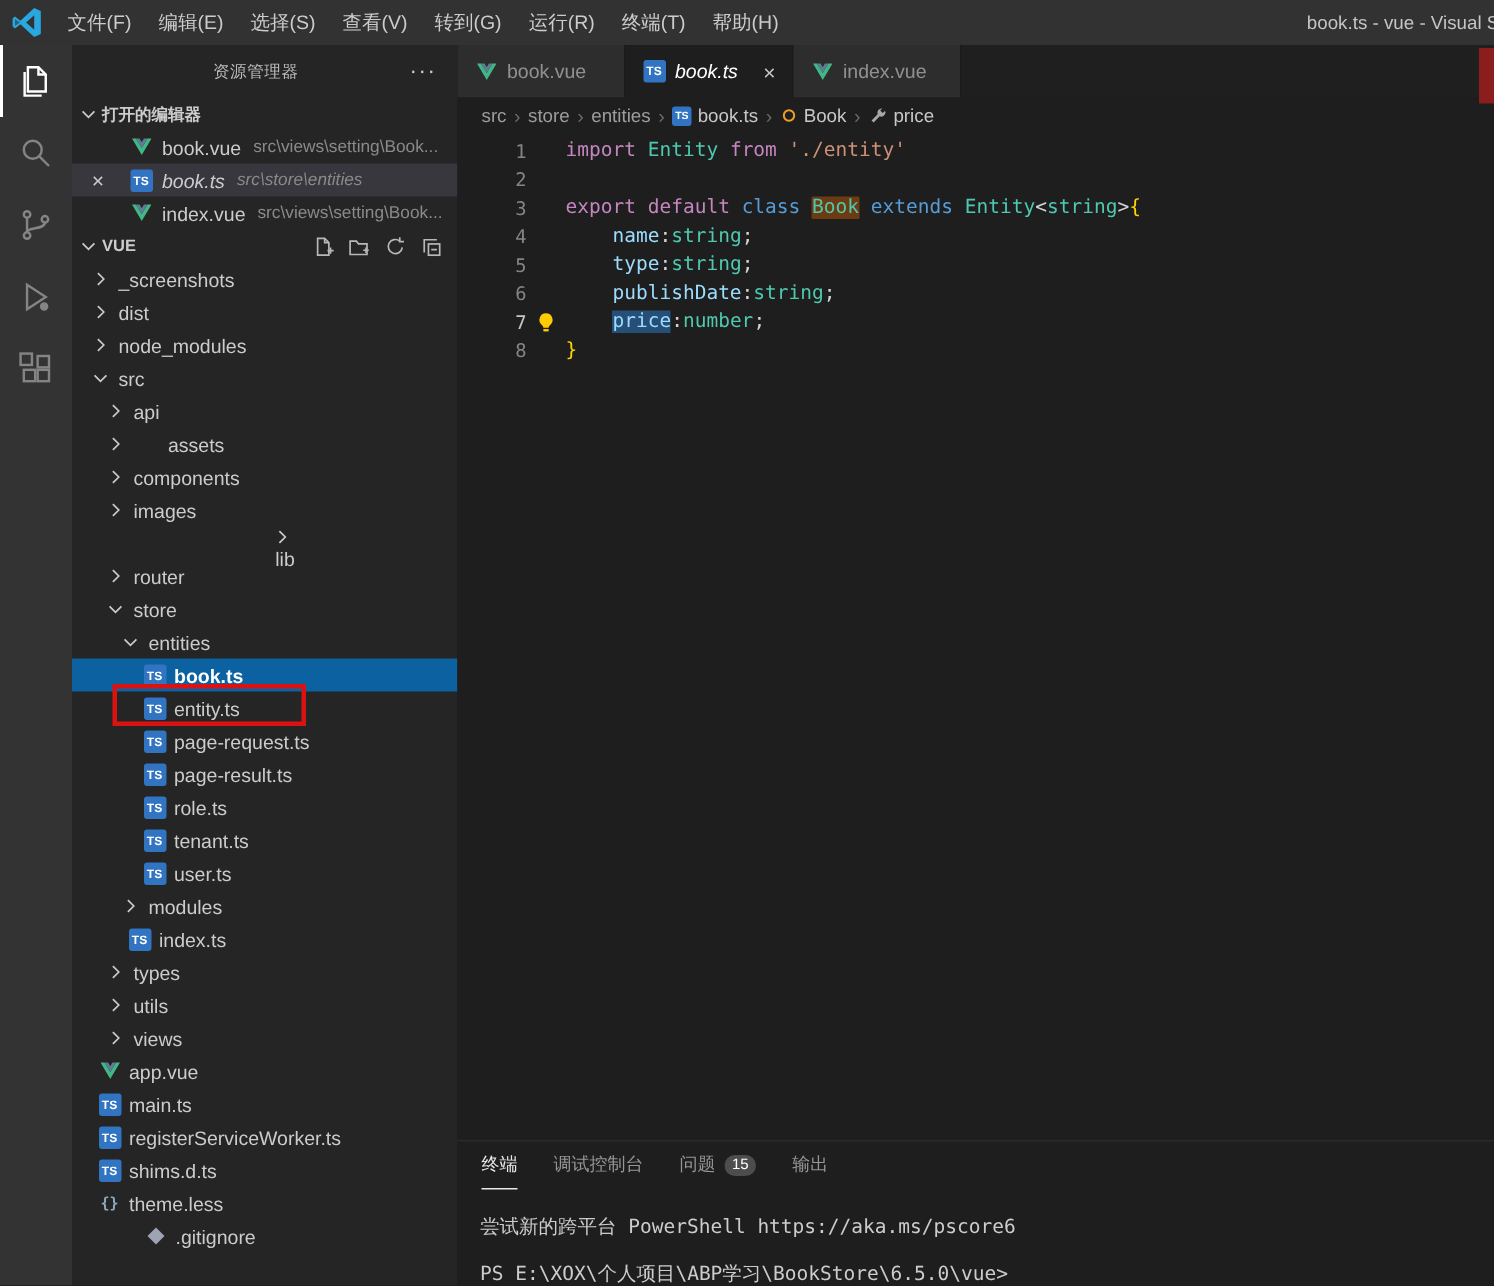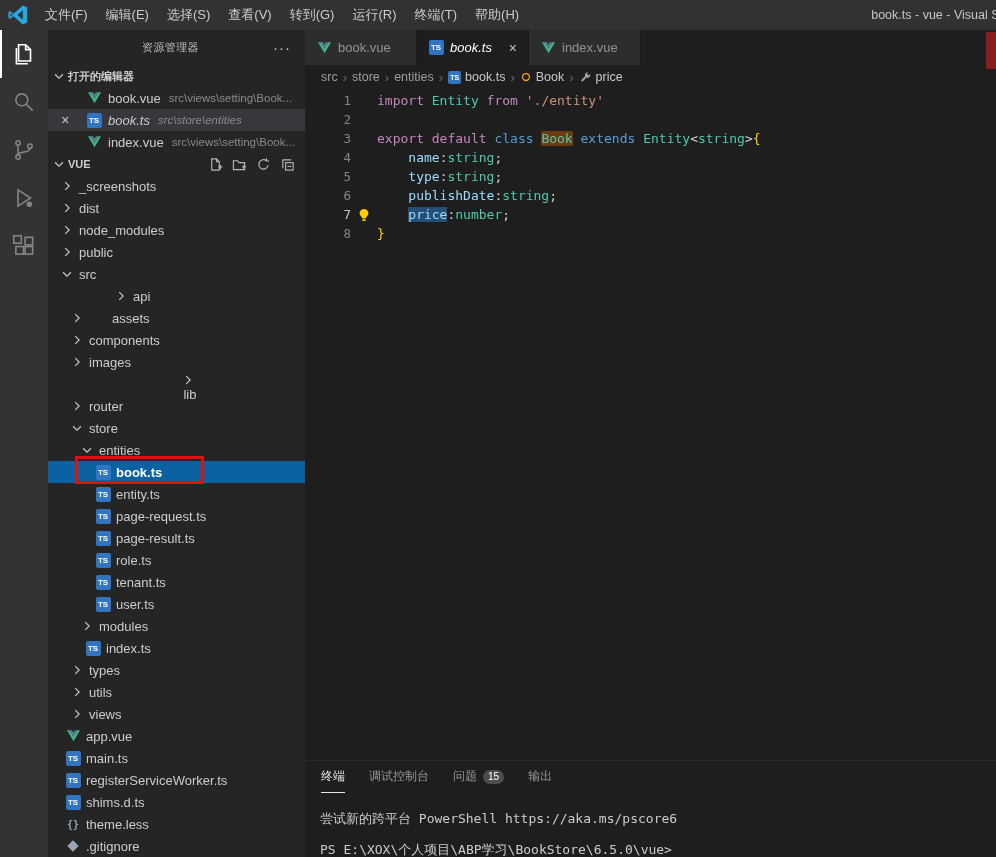--- a/index.html
+++ b/index.html
@@ -257,34 +257,26 @@
           <span class="twistie">
             <svg width="14" height="14" viewBox="0 0 16 16" fill="none" stroke="#cccccc" stroke-width="1.3">
               <path d="M6 3.5L10.5 8 6 12.5"></path>
             </svg>
           </span>
           <span class="tree-label">node_modules</span>
         </div>
         <div class="tree-row" style="padding-left: 12px;">
           <span class="twistie">
             <svg width="14" height="14" viewBox="0 0 16 16" fill="none" stroke="#cccccc" stroke-width="1.3">
-              <path d="M6 3.5L10.5 8 6 12.5"></path>
-            </svg>
-          </span>
-          <span class="tree-label">public</span>
-        </div>
-        <div class="tree-row" style="padding-left: 12px;">
-          <span class="twistie">
-            <svg width="14" height="14" viewBox="0 0 16 16" fill="none" stroke="#cccccc" stroke-width="1.3">
               <path d="M3.5 6l4.5 4.5L12.5 6"></path>
             </svg>
           </span>
           <span class="tree-label">src</span>
         </div>
-        <div class="tree-row" style="padding-left: 22px; margin-left: 44px;">
+        <div class="tree-row" style="padding-left: 22px;">
           <span class="twistie">
             <svg width="14" height="14" viewBox="0 0 16 16" fill="none" stroke="#cccccc" stroke-width="1.3">
               <path d="M6 3.5L10.5 8 6 12.5"></path>
             </svg>
           </span>
           <span class="tree-label">api</span>
         </div>
         <div class="tree-row" style="padding-left: 22px; gap: 23px;">
           <span class="twistie">
             <svg width="14" height="14" viewBox="0 0 16 16" fill="none" stroke="#cccccc" stroke-width="1.3">
@@ -447,21 +439,21 @@
             <span class="ts-box">TS</span>
           </span>
           <span class="tree-label">shims.d.ts</span>
         </div>
         <div class="tree-row" style="padding-left: 17px;">
           <span class="file-icon">
             <span class="braces-box">{}</span>
           </span>
           <span class="tree-label">theme.less</span>
         </div>
-        <div class="tree-row" style="padding-left: 17px;">
+        <div class="tree-row" style="padding-left: 0; margin-left: 48px;">
           <span class="file-icon">
             <span class="git-diamond"></span>
           </span>
           <span class="tree-label">.gitignore</span>
         </div>
       </div>
   </div>
 
   <div class="editor-region">
     <div class="tabbar" id="tabbar">

